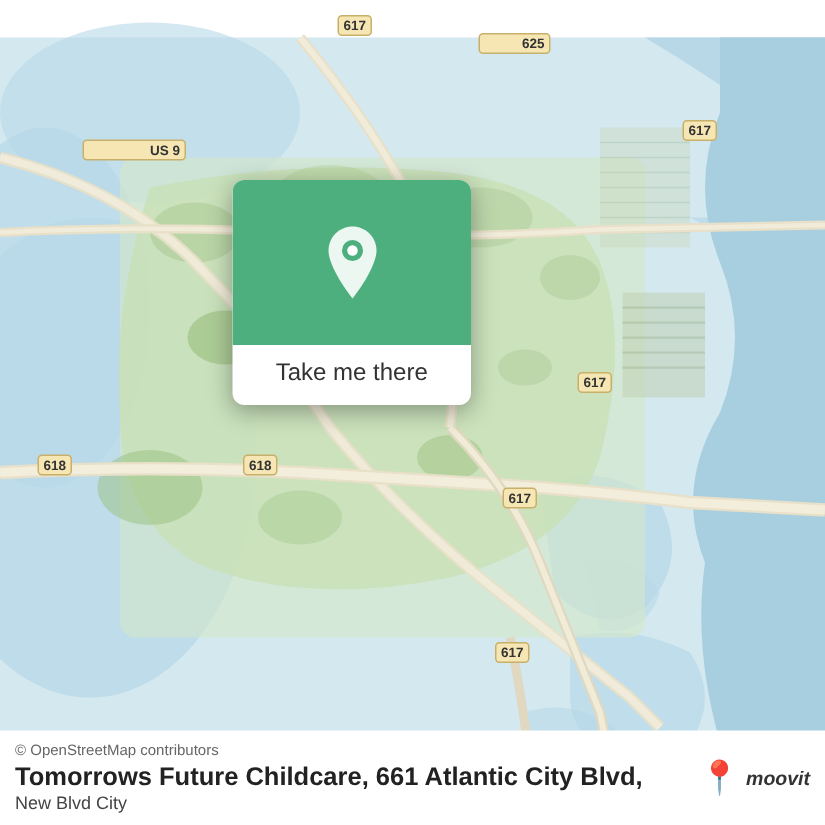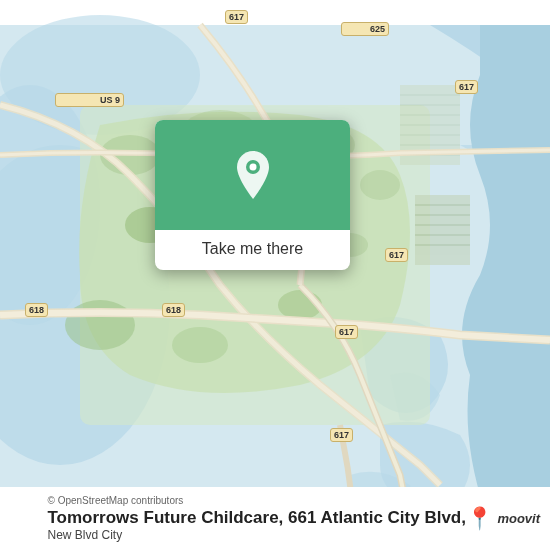--- a/index.html
+++ b/index.html
@@ -18,21 +18,21 @@
       height: 100%;
       position: absolute;
       top: 0; left: 0;
     }
 
     
     #popup-card {
       position: absolute;
       top: 120px;
       left: 155px;
-      width: 195px;
+      width: 159px;
       background: white;
       border-radius: 8px;
       box-shadow: 0 4px 16px rgba(0,0,0,0.35);
       overflow: hidden;
       z-index: 10;
     }
 
     #popup-green-area {
       background: #4CAF7D;
       height: 110px;
@@ -66,21 +66,21 @@
     
     #bottom-bar {
       position: absolute;
       bottom: 0;
       left: 0;
       right: 0;
       background: white;
       padding: 8px 10px 8px 10px;
       display: flex;
       align-items: center;
-      justify-content: flex-end;
+      justify-content: space-between;
       z-index: 10;
     }
 
     #bottom-left {
       display: flex;
       flex-direction: column;
     }
 
     #osm-credit {
       font-size: 10px;
@@ -208,21 +208,21 @@
     <path d="M0,130 Q100,125 200,130 Q300,135 400,128 L550,125" stroke="#f5f0e0" stroke-width="3" fill="none" opacity="0.7"></path>
 
     <path d="M200,0 Q250,60 280,120 Q310,180 300,260" stroke="#e8e0c8" stroke-width="7" fill="none"></path>
     <path d="M200,0 Q250,60 280,120 Q310,180 300,260" stroke="#f5f0e0" stroke-width="4" fill="none" opacity="0.7"></path>
 
     <path d="M340,400 Q350,450 355,500" stroke="#e0d8c0" stroke-width="6" fill="none"></path>
   </svg>
 
   <div class="road-badge us-badge" style="top:93px; left:55px;padding-left:44px;">US 9</div>
   <div class="road-badge" style="top:10px; left:225px;">617</div>
-  <div class="road-badge" style="top:22px; left:341px;padding-left:28px;">625</div>
+  <div class="road-badge" style="top:22px; left:319px;padding-left:28px;">625</div>
   <div class="road-badge" style="top:80px; left:455px;">617</div>
   <div class="road-badge" style="top:248px; left:385px;">617</div>
   <div class="road-badge" style="top:303px; left:25px;">618</div>
   <div class="road-badge" style="top:303px; left:162px;">618</div>
   <div class="road-badge" style="top:325px; left:335px;">617</div>
   <div class="road-badge" style="top:428px; left:330px;">617</div>
 
   <div id="popup-card">
     <div id="popup-green-area">
 

